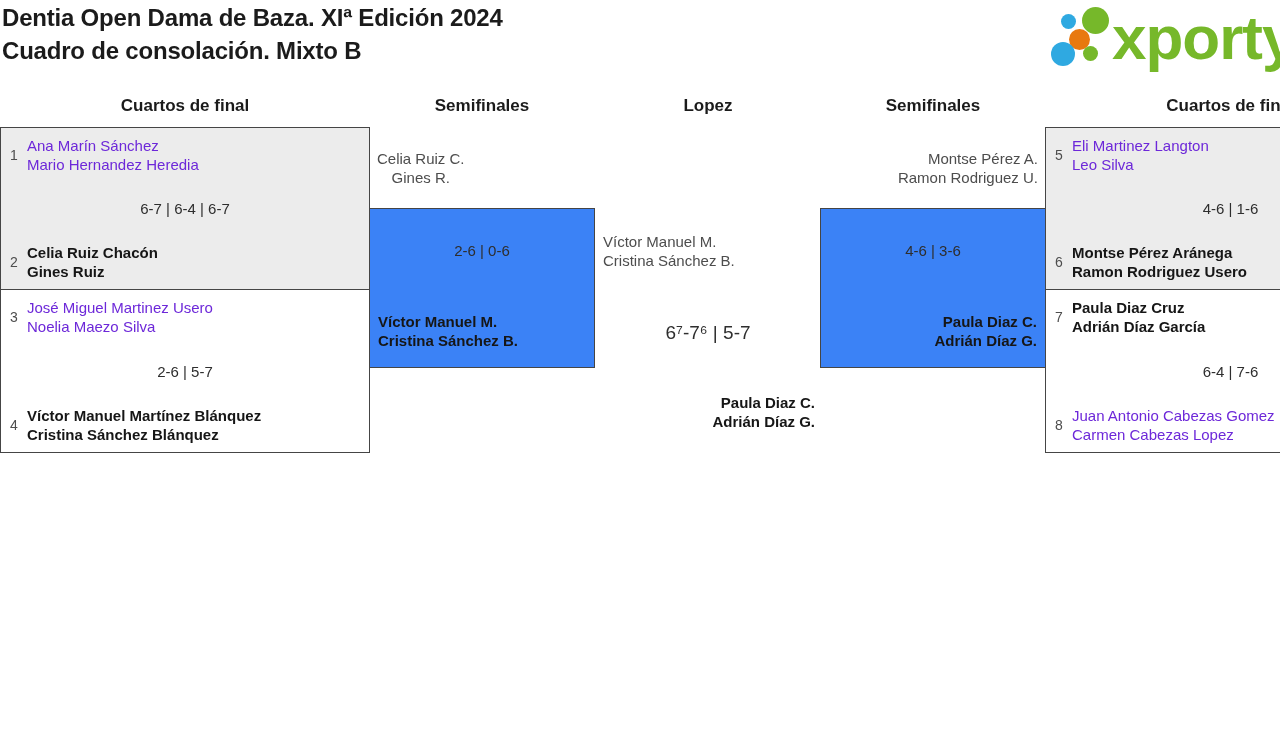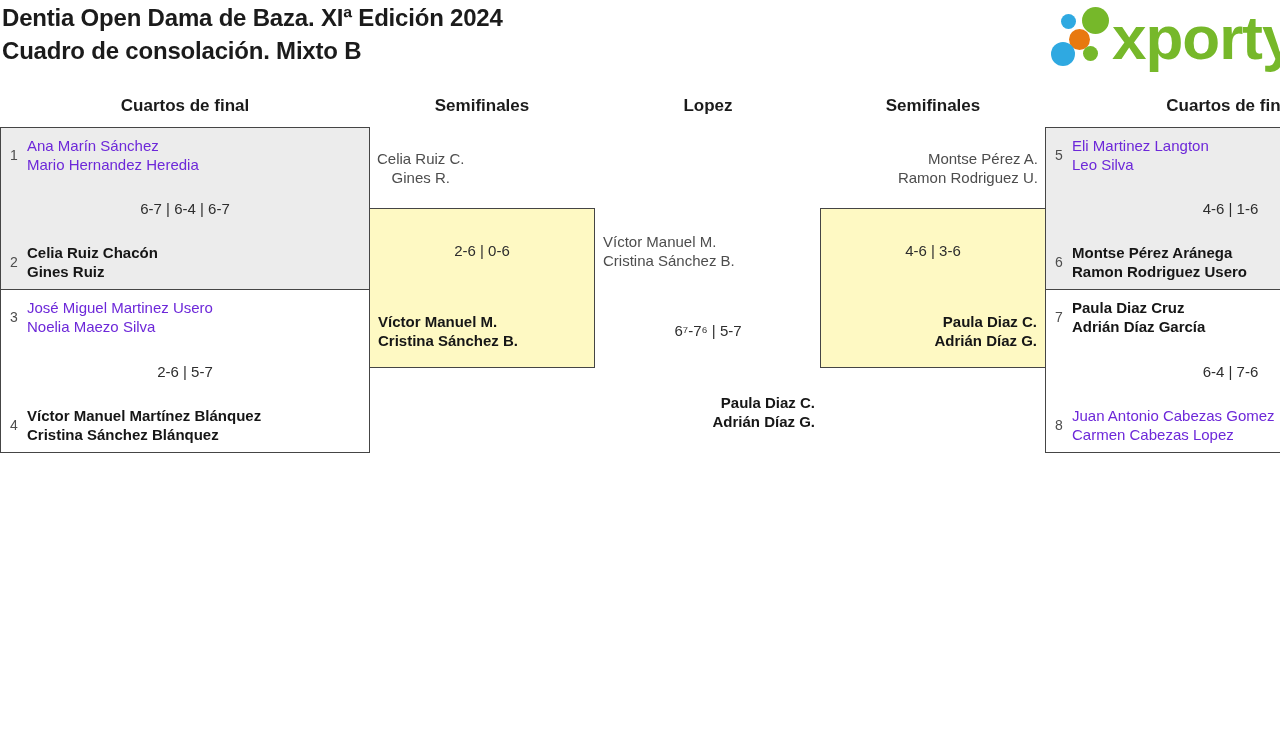--- a/index.html
+++ b/index.html
@@ -109,21 +109,21 @@
   #sfL-top { left: 377px; text-align: center; }
   #sfR-top { right: 242px; text-align: right; }
 
   .sf-box {
     position: absolute;
     top: 208px;
     width: 226px;
     height: 160px;
     border: 1px solid #454545;
     box-sizing: border-box;
-    background: #fef9c3;
+    background: #3b82f6;
   }
   #sfL-box { left: 369px; }
   #sfR-box { left: 820px; }
   .sf-score {
     position: absolute;
     top: 33px; left: 0;
     width: 100%;
     text-align: center;
     font-size: 15px;
     color: #2e2e2e;
@@ -147,21 +147,21 @@
     font-size: 15px;
     line-height: 19px;
     color: #4d4d4d;
     white-space: nowrap;
   }
   #final-score {
     position: absolute;
     left: 595px; top: 322px;
     width: 226px;
     text-align: center;
-    font-size: 15px;
+    font-size: 19px;
     color: #2e2e2e;
   }
   #final-bottom {
     position: absolute;
     right: 465px; top: 393px;
     text-align: right;
     font-size: 15px;
     line-height: 19px;
     font-weight: 700;
     color: #161616;

